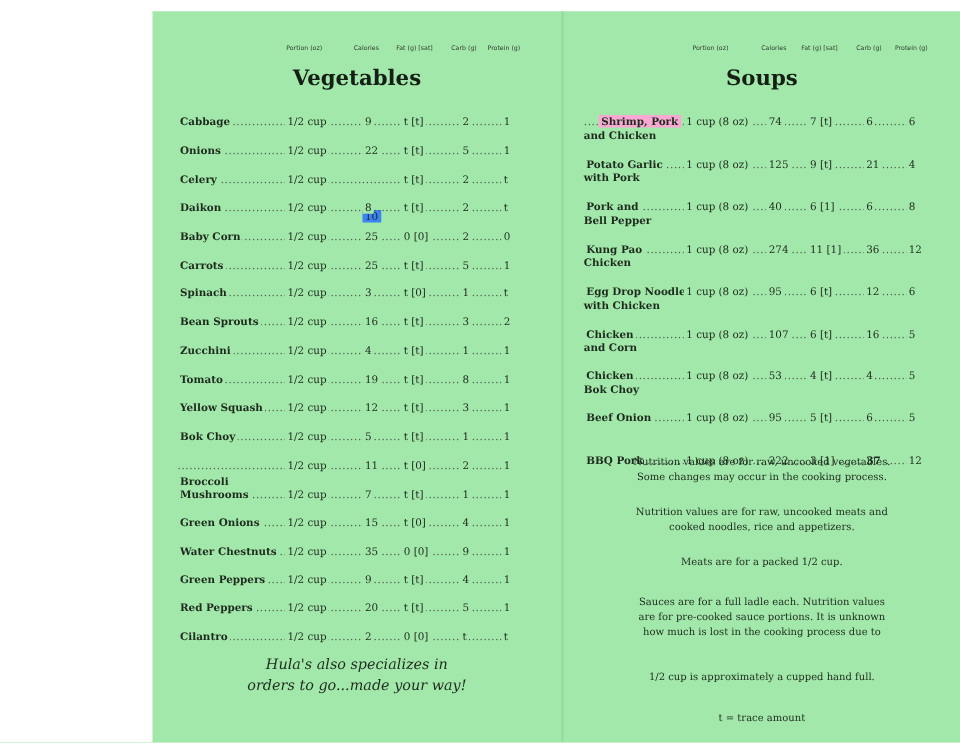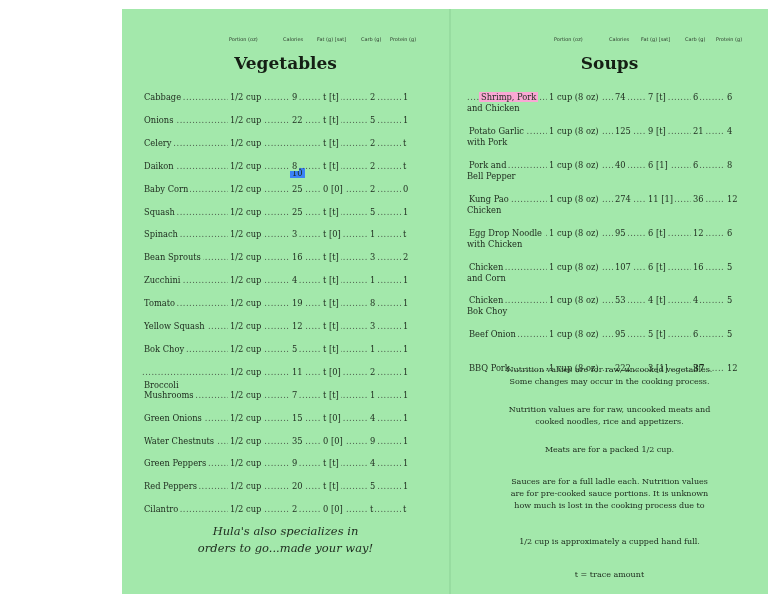--- a/index.html
+++ b/index.html
@@ -7,21 +7,21 @@
          font-family:"DejaVu Serif", serif; color:#1d2a1d; }
   .sheet { position:absolute; left:122px; top:9px; width:646px; height:585px; background:#a3e8ab; }
   .fold { position:absolute; left:449px; top:9px; width:2px; height:585px; background:#97dca0; }
   .panel { position:absolute; top:9px; height:466px; }
   .left { left:122px; width:327px; }
   .right { left:451px; width:317px; }
   .colhdr { position:absolute; top:27px; font-family:"DejaVu Sans", sans-serif; font-size:5px; color:#2e3d2e; white-space:nowrap; }
   .title { position:absolute; width:100%; text-align:center; font-weight:bold; font-size:17px; color:#151f15; }
   .row { position:absolute; left:0; height:12px; font-size:8.3px; white-space:nowrap; }
   .row span { position:absolute; top:0; }
-  .name { font-weight:normal; }
+  .name { font-weight:bold; }
   .dots { color:#4a5a4a; letter-spacing:0.5px; overflow:hidden; }
   .note { position:absolute; left:0; width:100%; text-align:center; font-size:8px; line-height:12px; color:#1d2a1d; }
   .promo { position:absolute; left:0; width:100%; text-align:center; font-style:italic; font-size:11.5px; line-height:17px; color:#1d2a1d; }
 </style>
 </head>
 <body>
 
 <div class="sheet"></div>
 <div class="fold"></div>
 
@@ -73,21 +73,21 @@
         <span class="dots" style="left: 20px; width: 262px;">............................................................................................</span>
         <span class="name" style="left: 20px; background: rgb(163, 232, 171); padding: 0px 2px;">Baby Corn</span>
         <span style="left: 106px; background: rgb(163, 232, 171); padding: 0px 2px;">1/2 cup</span>
         <span style="left: 168px; background: rgb(163, 232, 171); padding: 0px 2px;">25</span>
         <span style="left: 199px; background: rgb(163, 232, 171); padding: 0px 2px;">0 [0]</span>
         <span style="left: 246px; background: rgb(163, 232, 171); padding: 0px 2px;">2</span>
         <span style="left: 279px; background: rgb(163, 232, 171); padding: 0px 2px;">0</span>
       </div>
       <div class="row" style="top: 197.5px; width: 327px;">
         <span class="dots" style="left: 20px; width: 262px;">............................................................................................</span>
-        <span class="name" style="left: 20px; background: rgb(163, 232, 171); padding: 0px 2px;">Squash</span>
+        <span class="name" style="left: 20px; background: rgb(163, 232, 171); padding: 0px 2px;">Carrots</span>
         <span style="left: 106px; background: rgb(163, 232, 171); padding: 0px 2px;">1/2 cup</span>
         <span style="left: 168px; background: rgb(163, 232, 171); padding: 0px 2px;">25</span>
         <span style="left: 199px; background: rgb(163, 232, 171); padding: 0px 2px;">t [t]</span>
         <span style="left: 246px; background: rgb(163, 232, 171); padding: 0px 2px;">5</span>
         <span style="left: 279px; background: rgb(163, 232, 171); padding: 0px 2px;">1</span>
       </div>
       <div class="row" style="top: 220.4px; width: 327px;">
         <span class="dots" style="left: 20px; width: 262px;">............................................................................................</span>
         <span class="name" style="left: 20px; background: rgb(163, 232, 171); padding: 0px 2px;">Spinach</span>
         <span style="left: 106px; background: rgb(163, 232, 171); padding: 0px 2px;">1/2 cup</span>

